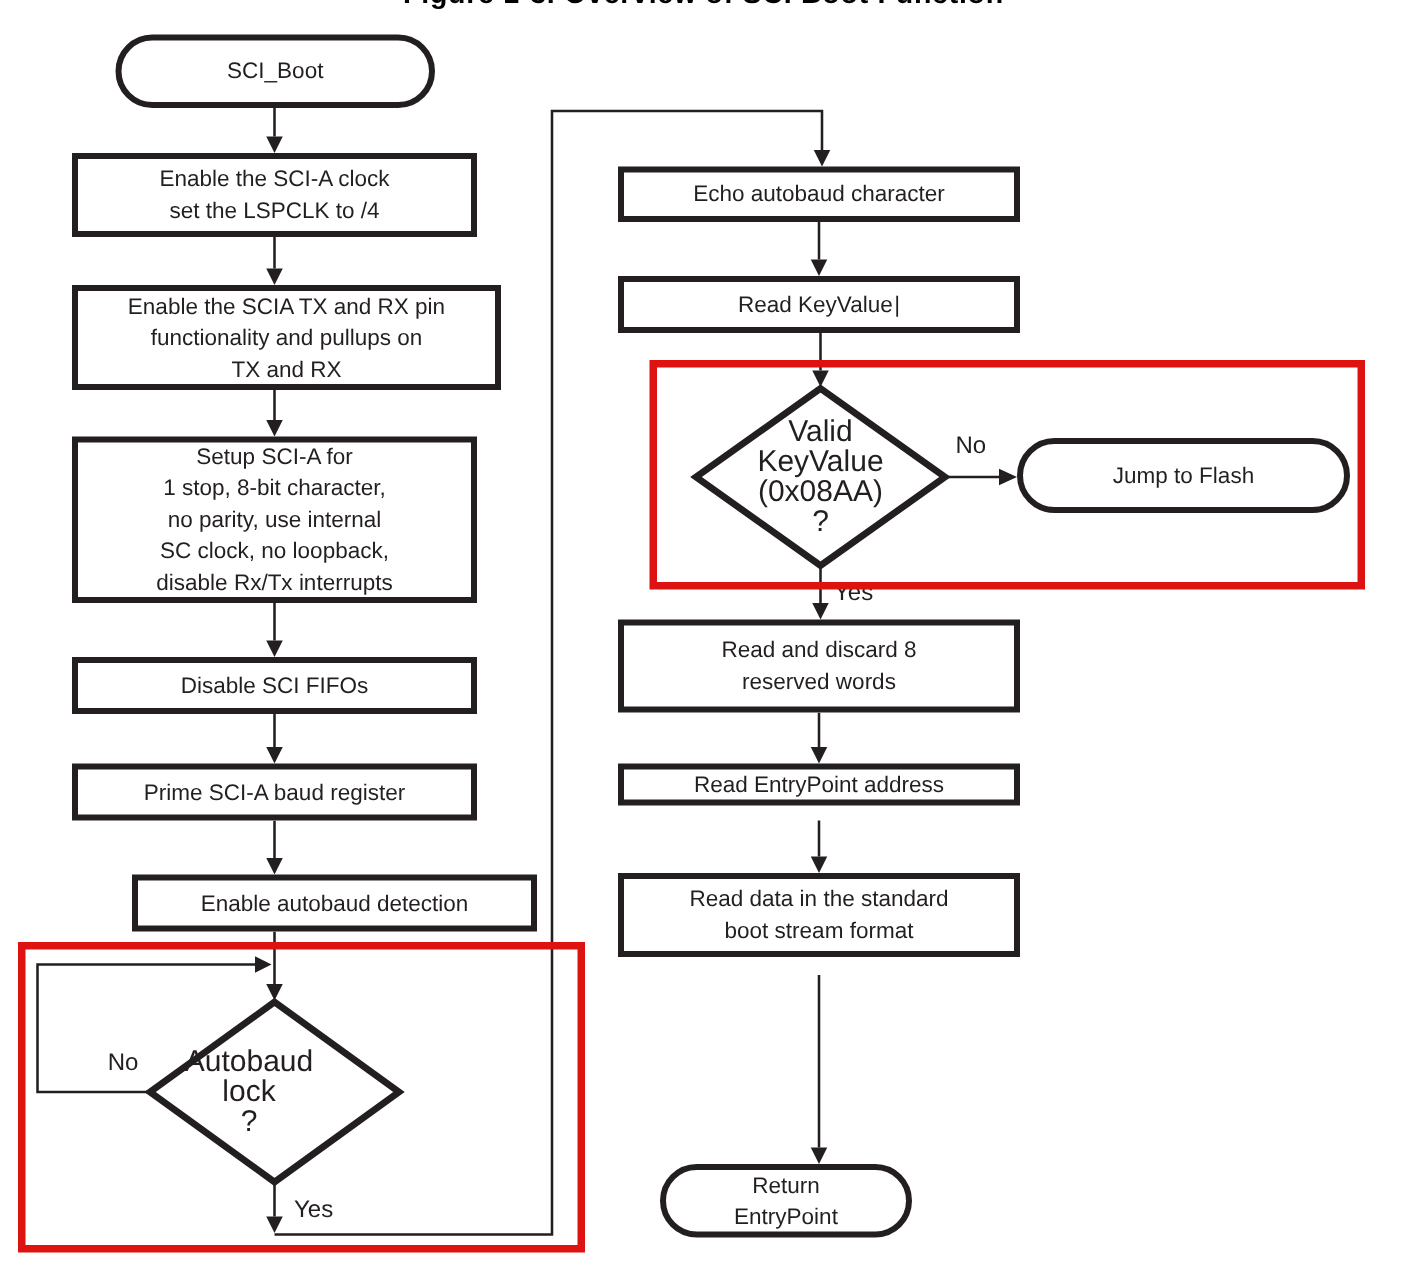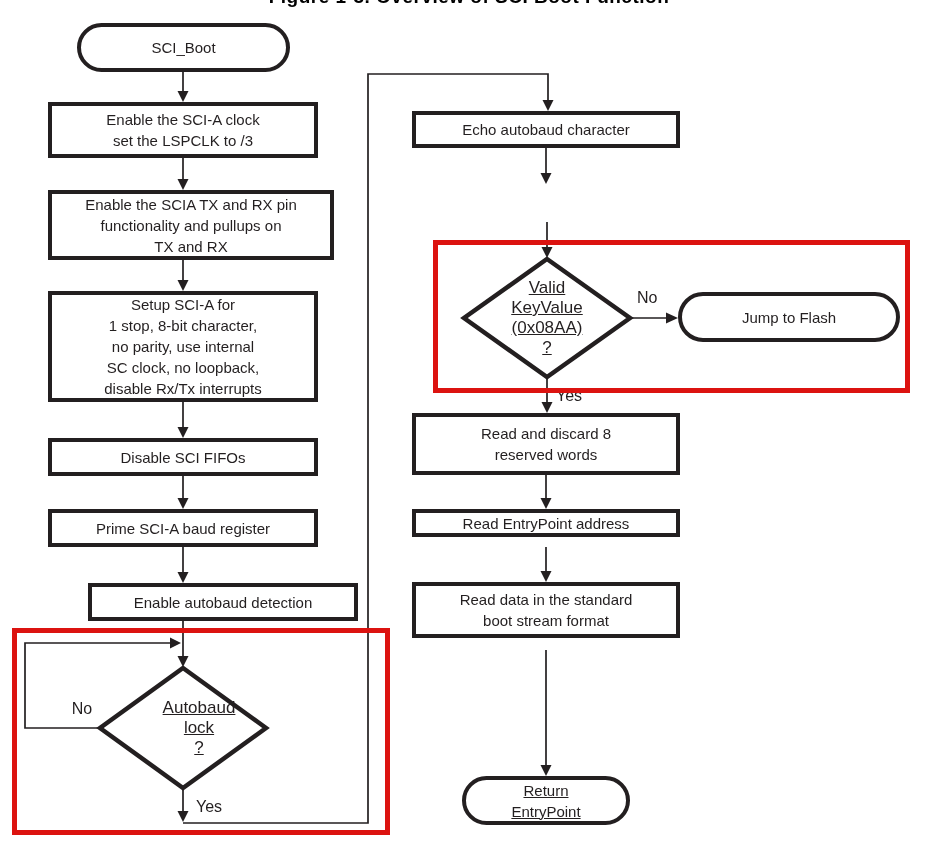--- a/index.html
+++ b/index.html
@@ -52,25 +52,24 @@
     white-space: pre-line;
     z-index: 2;
   }
   .stadium { border-radius: 26px; text-align: center; }
   .diamond-label {
     position: absolute;
     display: flex;
     align-items: center;
     justify-content: center;
     text-align: center;
-    font-size: 17px;
+    font-size: 20px;
     line-height: 20px;
     white-space: pre-line;
     z-index: 2;
-    text-decoration: underline;
   }
   .edge-label {
     position: absolute;
     font-size: 16px;
     line-height: 18px;
     z-index: 2;
   }
   .cursor-bar {
     display: inline-block;
     margin-left: 1px;
@@ -130,48 +129,51 @@
     <polygon class="arrow" points="540.5,571 551.5,571 546,582"></polygon>
     <path class="wire" d="M546,650 V765"></path>
     <polygon class="arrow" points="540.5,765 551.5,765 546,776"></polygon>
 
     <polygon class="diamond" points="183,668 266,728 183,788 100,728"></polygon>
     <polygon class="diamond" points="547,259 630,318 547,377 464,318"></polygon>
   </svg>
 
   <div class="node stadium" style="left:77px; top:23px; width:213px; height:49px;">SCI_Boot</div>
   <div class="node" style="left:48px; top:102px; width:270px; height:56px;">Enable the SCI-A clock
-set the LSPCLK to /3</div>
+set the LSPCLK to /4</div>
   <div class="node" style="left:48px; top:190px; width:286px; height:70px;">Enable the SCIA TX and RX pin
 functionality and pullups on
 TX and RX</div>
   <div class="node" style="left:48px; top:291px; width:270px; height:111px;">Setup SCI-A for
 1 stop, 8-bit character,
 no parity, use internal
 SC clock, no loopback,
 disable Rx/Tx interrupts</div>
   <div class="node" style="left:48px; top:438px; width:270px; height:38px;">Disable SCI FIFOs</div>
   <div class="node" style="left:48px; top:509px; width:270px; height:38px;">Prime SCI-A baud register</div>
   <div class="node" style="left:48px; top:583px; width:270px; height:38px;margin-left:40px;">Enable autobaud detection</div>
-  <div class="diamond-label" style="left:139px; top:688px; width:120px; height:80px;">Autobaud
+  <div class="diamond-label" style="left:106px; top:688px; width:120px; height:80px;">Autobaud
 lock
 ?</div>
 
   <div class="node" style="left:412px; top:111px; width:268px; height:37px;">Echo autobaud character</div>
+  <div class="node" style="left:412px; top:184px; width:268px; height:38px;">
+    <span>Read KeyValue</span><span class="cursor-bar">|</span>
+  </div>
   <div class="diamond-label" style="left:487px; top:276px; width:120px; height:84px;">Valid
 KeyValue
 (0x08AA)
 ?</div>
   <div class="node stadium" style="left:678px; top:292px; width:222px; height:50px;">Jump to Flash</div>
   <div class="node" style="left:412px; top:413px; width:268px; height:62px;">Read and discard 8
 reserved words</div>
   <div class="node" style="left:412px; top:509px; width:268px; height:28px;">Read EntryPoint address</div>
   <div class="node" style="left:412px; top:582px; width:268px; height:56px;">Read data in the standard
 boot stream format</div>
-  <div class="node stadium" style="left:462px; top:776px; width:168px; height:49px;text-decoration:underline;">Return
+  <div class="node stadium" style="left:440px; top:776px; width:168px; height:49px;">Return
 EntryPoint</div>
 
   <div class="edge-label" style="left:64px; top:700px; width:36px; text-align:center;">No</div>
   <div class="edge-label" style="left:196px; top:798px;">Yes</div>
   <div class="edge-label" style="left:637px; top:289px;">No</div>
   <div class="edge-label" style="left:556px; top:387px;">Yes</div>
 
   <div class="hl-box" style="left:433px; top:240px; width:477px; height:153px;"></div>
   <div class="hl-box" style="left:12px; top:628px; width:378px; height:207px;"></div>
 

